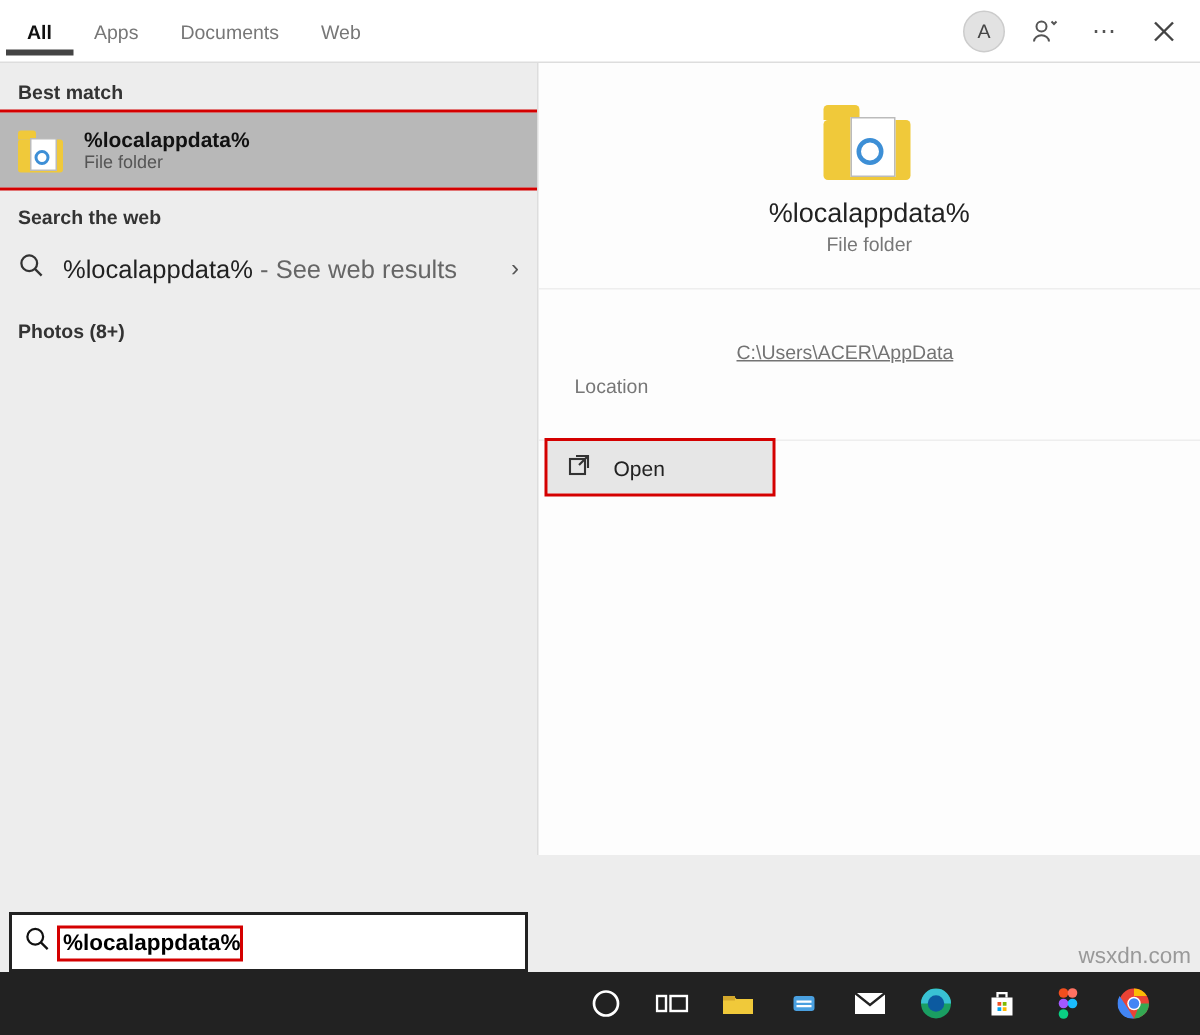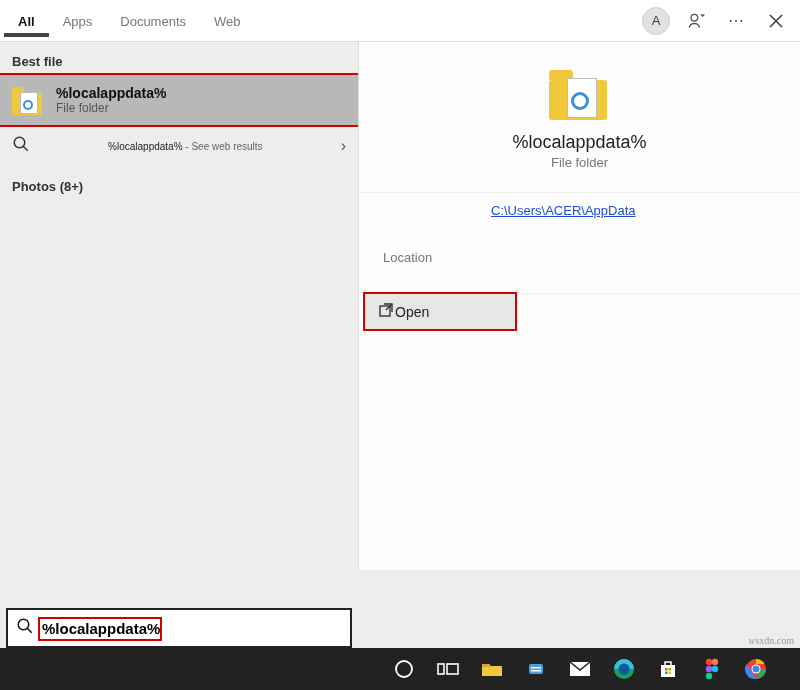--- a/index.html
+++ b/index.html
@@ -27,52 +27,52 @@
   .folder-icon { width: 32px; height: 30px; position: relative; }
   .folder-back { position: absolute; width: 30px; height: 22px; bottom: 0; background: #f0c93a; border-radius: 2px; }
   .folder-tab { position: absolute; width: 12px; height: 6px; top: 2px; left: 0; background: #f0c93a; border-radius: 2px 2px 0 0; }
   .folder-sheet { position: absolute; width: 18px; height: 22px; bottom: 1px; left: 8px; background: #fff; border: 1px solid #bbb; }
   .folder-gear { position: absolute; width: 10px; height: 10px; bottom: 5px; left: 11px; border: 2px solid #3d8fd6; border-radius: 50%; }
   .result-text .title { font-size: 14px; font-weight: 600; color: #111; }
   .result-text .subtitle { font-size: 12px; color: #555; }
   .highlight-red { outline: 2px solid #d40000; outline-offset: -2px; }
 
   .web-row { display: flex; align-items: center; padding: 10px 12px; gap: 12px; }
-  .web-row .text { flex: 1; font-size: 10px; color: #222; text-align: center; }
+  .web-row .text { flex: 1; font-size: 17px; color: #222; }
   .web-row .text .gray { color: #666; }
   .chev { color: #555; font-size: 16px; }
 
   
   .preview-icon-area { display: flex; justify-content: center; padding-top: 6px; }
   .big-folder { width: 62px; height: 54px; position: relative; }
   .big-folder .back { position: absolute; width: 58px; height: 40px; bottom: 0; background: #f0c93a; border-radius: 3px; }
   .big-folder .tab2 { position: absolute; width: 24px; height: 10px; top: 4px; left: 0; background: #f0c93a; border-radius: 3px 3px 0 0; }
   .big-folder .sheet { position: absolute; width: 30px; height: 40px; bottom: 2px; left: 18px; background: #fff; border: 1px solid #bbb; }
   .big-folder .gear { position: absolute; width: 18px; height: 18px; bottom: 10px; left: 22px; border: 3px solid #3d8fd6; border-radius: 50%; }
   .preview-title { text-align: center; font-size: 18px; font-weight: 400; color: #222; margin-top: 12px; }
   .preview-sub { text-align: center; font-size: 13px; color: #777; margin-top: 2px; margin-bottom: 22px; }
   .detail-row { display: flex; padding: 10px 24px; font-size: 13px; border-top: 1px solid #eee; }
   .detail-label { width: 108px; color: #777; margin-top: 47px; }
-  .detail-value { color: #1d4ed8; text-decoration: underline; }
+  .detail-value { color: #737373; text-decoration: underline; margin-top: 24px; }
 
   .action-list { margin-top: 18px; border-top: 1px solid #eee; }
-  .action-item { display: flex; align-items: center; padding: 10px 18px; font-size: 14px; color: #222; }
+  .action-item { display: flex; align-items: center; gap: 14px; padding: 10px 18px; font-size: 14px; color: #222; }
   .action-item.selected { background: #e6e6e6; }
   .action-icon { width: 18px; text-align: center; color: #444; }
 
   
   .search-bar { position: absolute; left: 6px; bottom: 42px; width: 346px; height: 40px; background: #fff; border: 2px solid #222; display: flex; align-items: center; padding: 0 8px; }
   .search-bar .icon { color: #222; font-size: 16px; margin-right: 8px; }
   .search-bar input { flex: 1; border: none; outline: none; font-size: 15px; font-weight: 600; }
   .search-hl { position: absolute; left: 38px; bottom: 49px; width: 124px; height: 24px; border: 2px solid #d40000; pointer-events: none; }
 
   
   .taskbar { position: absolute; left: 0; bottom: 0; height: 42px; width: 800px; background: #222; display: flex; align-items: center; padding-left: 392px; gap: 20px; }
   .tbicon { width: 24px; height: 24px; display: flex; align-items: center; justify-content: center; font-size: 18px; cursor: pointer; }
-  .watermark { position: absolute; right: 6px; bottom: 44px; font-size: 10px; color: #999; font-family: Liberation Serif, serif; }
+  .watermark { position: absolute; right: 6px; bottom: 44px; font-size: 15px; color: #999; }
 </style>
 </head>
 <body>
 
 <div class="container">
 
   <div class="tabs-row">
     <div class="tab active">All</div>
     <div class="tab">Apps</div>
     <div class="tab">Documents</div>
@@ -93,35 +93,36 @@
       <svg width="16" height="16" viewBox="0 0 16 16" stroke="#444" stroke-width="1.6">
           <line x1="2" y1="2" x2="14" y2="14"></line>
           <line x1="14" y1="2" x2="2" y2="14"></line>
         </svg>
     </div>
   </div>
 
   <div class="body">
 
     <div class="left">
-      <div class="section-label">Best file</div>
+      <div class="section-label">Best match</div>
 
       <div class="result-item selected highlight-red" style="outline-offset:0">
         <div class="folder-icon">
           <div class="folder-tab"></div>
             <div class="folder-back"></div>
             <div class="folder-sheet"></div>
             <div class="folder-gear"></div>
         </div>
         <div class="result-text">
           <div class="title">%localappdata%</div>
           <div class="subtitle">File folder</div>
         </div>
       </div>
 
+      <div class="section-label">Search the web</div>
 
       <div class="web-row">
         <span>
           <svg width="18" height="18" viewBox="0 0 24 24" fill="none" stroke="#333" stroke-width="2">
               <circle cx="10" cy="10" r="7"></circle>
               <line x1="15" y1="15" x2="21" y2="21"></line>
             </svg>
         </span>
         <span class="text">
           <span>%localappdata%</span><span class="gray"> - See web results</span>

